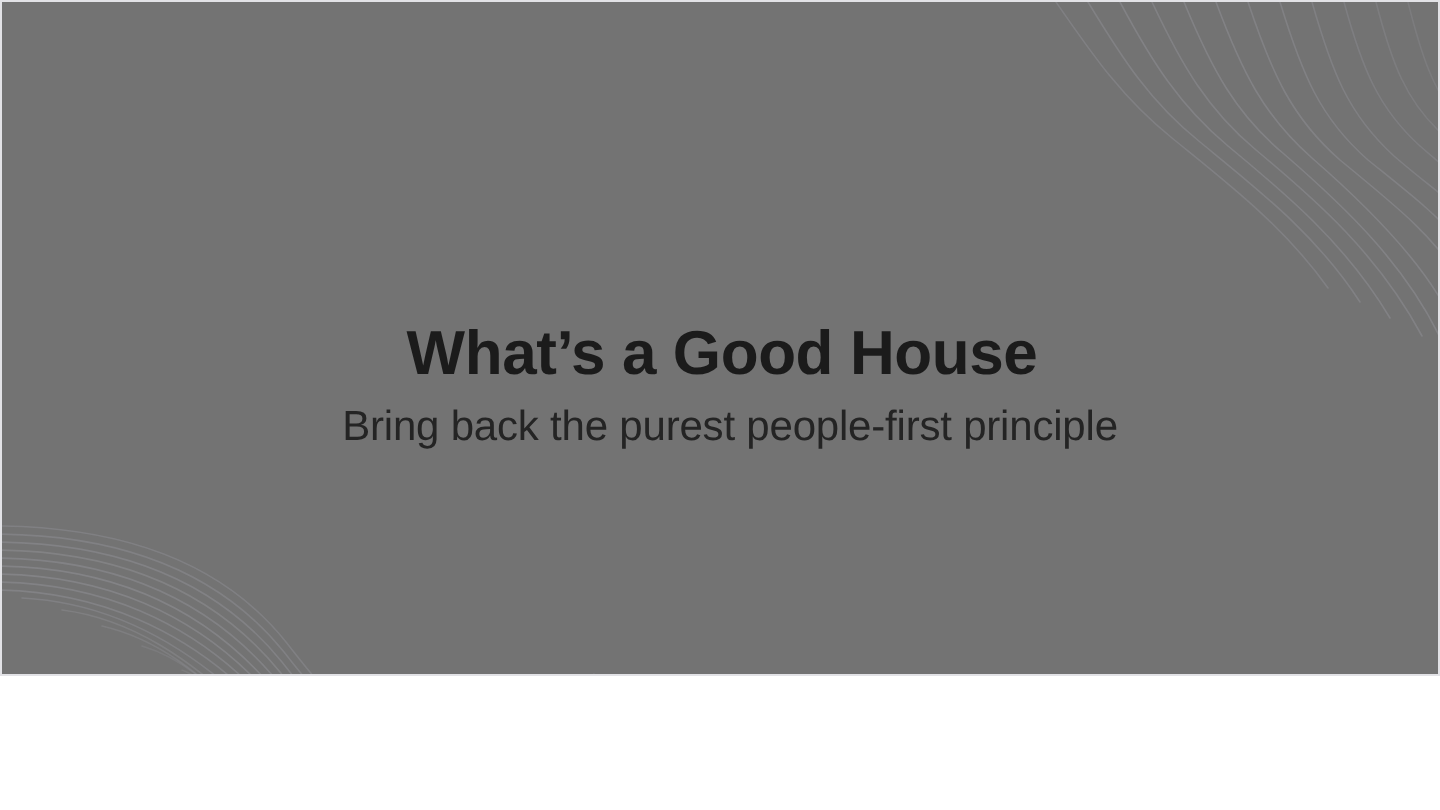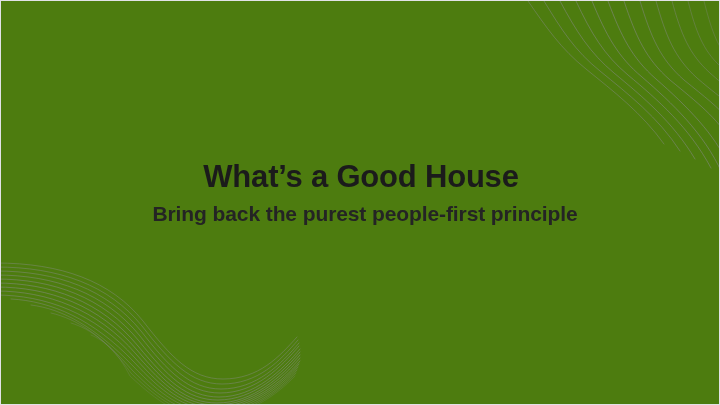--- a/index.html
+++ b/index.html
@@ -3,22 +3,22 @@
 <meta charset="utf-8">
 <style>
   html, body {
     margin: 0;
     padding: 0;
     background: #ffffff;
   }
   #slide {
     position: relative;
     width: 720px;
-    height: 405px;
-    background: #4d7c0f;
+    height: 338px;
+    background: #737373;
     border: 1px solid #e2e2e6;
     box-sizing: border-box;
     overflow: hidden;
     font-family: "Liberation Sans", sans-serif;
   }
   .deco {
     position: absolute;
     top: 0;
     left: 0;
     width: 720px;
@@ -37,21 +37,21 @@
     font-size: 31px;
     font-weight: bold;
     line-height: 38px;
     letter-spacing: -0.2px;
     color: #1b1b1b;
     font-family: "Liberation Sans", sans-serif;
   }
   #slide-subtitle {
     margin: 5px 0 0 0;
     font-size: 21px;
-    font-weight: bold;
+    font-weight: normal;
     line-height: 25px;
     letter-spacing: -0.1px;
     color: #242424;
     font-family: "Liberation Sans", sans-serif;
     padding-left: 8px;
   }
 </style>
 </head>
 <body>
 

